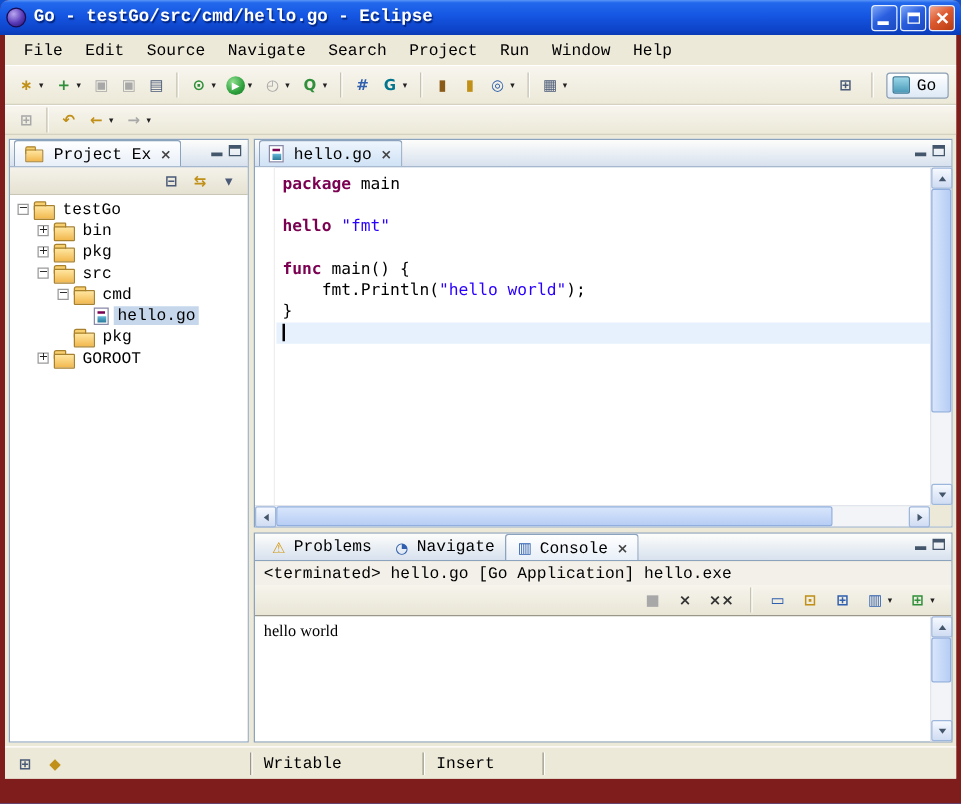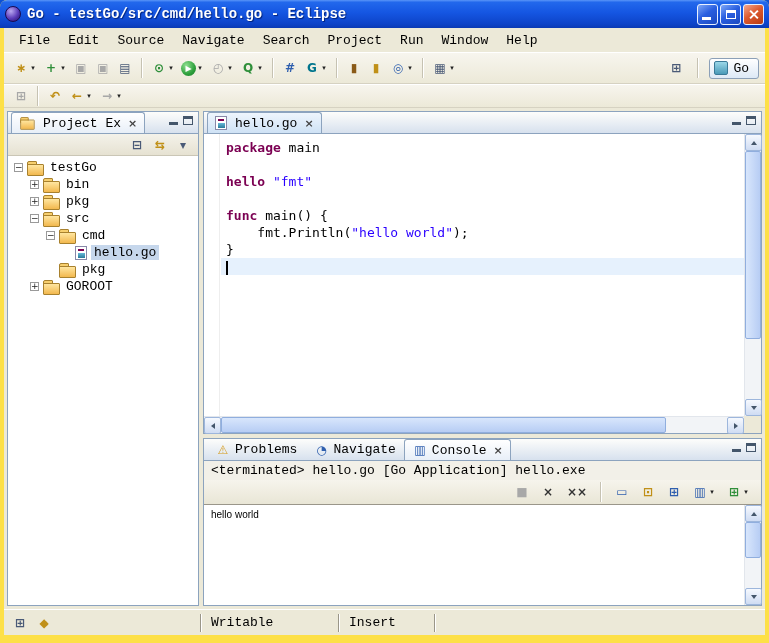--- a/index.html
+++ b/index.html
@@ -1,39 +1,39 @@
 <!DOCTYPE html>
 <html><head>
 <meta charset="utf-8">
 <style>
   *{margin:0;padding:0;box-sizing:border-box}
   html,body{width:769px;height:643px;overflow:hidden}
   body{font-family:"Liberation Mono",monospace;font-size:13px;color:#000;background:#0c50d6}
 
-  .window{width:769px;height:643px;display:flex;flex-direction:column;background:#fde047;border-radius:7px 7px 0 0;overflow:hidden}
+  .window{width:769px;height:643px;display:flex;flex-direction:column;background:#7f1d1d;border-radius:7px 7px 0 0;overflow:hidden}
 
   
   .titlebar{height:28px;flex:none;display:flex;align-items:center;padding:0 5px;
     background:linear-gradient(180deg,#5a96f8 0%,#2268ec 8%,#1556e2 45%,#0d43c8 86%,#0a3ab4 100%)}
   .app-icon{width:16px;height:16px;flex:none;border-radius:50%;
     background:radial-gradient(circle at 35% 30%,#b9a8f0,#5a3ab8 55%,#241060);border:1px solid #1a0a50}
   .title{color:#fff;font-weight:bold;font-size:14px;margin-left:6px;flex:1;white-space:nowrap;overflow:hidden;text-shadow:1px 1px 1px #00227a}
   .winbtns{display:flex;gap:2px}
   .wbtn{width:21px;height:21px;border:1px solid #e8f0ff;border-radius:3px;display:flex;align-items:center;justify-content:center;position:relative}
   .wbtn.minmax{background:linear-gradient(145deg,#7fa8f8 0%,#2a5fe0 45%,#1b49c0 100%)}
   .wbtn.close{background:linear-gradient(145deg,#f4a88e 0%,#dd5a30 45%,#b93a10 100%)}
   .g-min{position:absolute;left:4px;bottom:4px;width:9px;height:3px;background:#fff}
   .g-max{width:10px;height:9px;border:1px solid #fff;border-top:3px solid #fff}
   .g-close{position:relative;width:11px;height:11px}
   .g-close::before,.g-close::after{content:"";position:absolute;left:5px;top:0;width:2px;height:11px;background:#fff}
   .g-close::before{transform:rotate(45deg)}
   .g-close::after{transform:rotate(-45deg)}
 
   
-  .frame{flex:1;margin:0 4px 8px;background:#ECE9D8;display:flex;flex-direction:column;overflow:hidden;min-height:0}
+  .frame{flex:1;margin:0 4px 20px;background:#ECE9D8;display:flex;flex-direction:column;overflow:hidden;min-height:0}
 
   .menubar{height:24px;flex:none;display:flex;align-items:center;padding:0 6px}
   .mi{padding:2px 9px;white-space:nowrap}
 
   .toolbar{flex:none;display:flex;align-items:center;background:linear-gradient(#f7f5ee,#ece9d8);border-top:1px solid #fff;border-bottom:1px solid #d6d2c2}
   .tb1{height:32px;padding:0 6px}
   .tb2{height:24px;padding:0 6px}
   .tsep{width:2px;height:20px;border-left:1px solid #c6c2b2;border-right:1px solid #fff;margin:0 5px;flex:none}
   .tbtn{height:24px;display:flex;align-items:center;padding:2px;border:1px solid transparent;border-radius:2px;flex:none}
   .ti{display:inline-block;width:16px;text-align:center;font-size:12px;font-weight:bold;line-height:16px;font-family:"DejaVu Sans",sans-serif}
@@ -101,21 +101,21 @@
   .t-up{width:0;height:0;border-left:3px solid transparent;border-right:3px solid transparent;border-bottom:4px solid #44566b}
   .t-down{width:0;height:0;border-left:3px solid transparent;border-right:3px solid transparent;border-top:4px solid #44566b}
   .t-left{width:0;height:0;border-top:3px solid transparent;border-bottom:3px solid transparent;border-right:4px solid #44566b}
   .t-right{width:0;height:0;border-top:3px solid transparent;border-bottom:3px solid transparent;border-left:4px solid #44566b}
 
   
   .console{height:168px;flex:none;background:#ece9d8}
   .chead{height:19px;flex:none;display:flex;align-items:center;padding:0 7px;background:#f2f0e8;white-space:nowrap;overflow:hidden}
   .ctoolbar{height:24px;flex:none;display:flex;align-items:center;justify-content:flex-end;gap:4px;padding:0 8px;background:linear-gradient(#f6f4ec,#e9e6d6)}
   .cbody{flex:1;position:relative;background:#fff;border-top:1px solid #9a968a;min-height:0}
-  .cout{position:absolute;left:0;top:0;right:17px;bottom:0;padding:4px 7px;font-family:Liberation Sans, sans-serif;font-size:10px;white-space:pre}
+  .cout{position:absolute;left:0;top:0;right:17px;bottom:0;padding:4px 7px;font-family:Liberation Serif, serif;font-size:13px;white-space:pre}
 
   
   .statusbar{height:26px;flex:none;display:flex;align-items:center;border-top:1px solid #fff;background:#ECE9D8}
   .scell-left{width:196px;flex:none;display:flex;align-items:center;gap:8px;padding-left:8px}
   .sdiv{width:2px;height:18px;border-left:1px solid #9a9688;border-right:1px solid #fff;flex:none}
   .scell{height:100%;display:flex;align-items:center;padding:0 9px;white-space:nowrap}
   .scell.w1{width:136px}.scell.w2{width:94px}.scell.grow{flex:1}
 </style>
 </head>
 <body>

